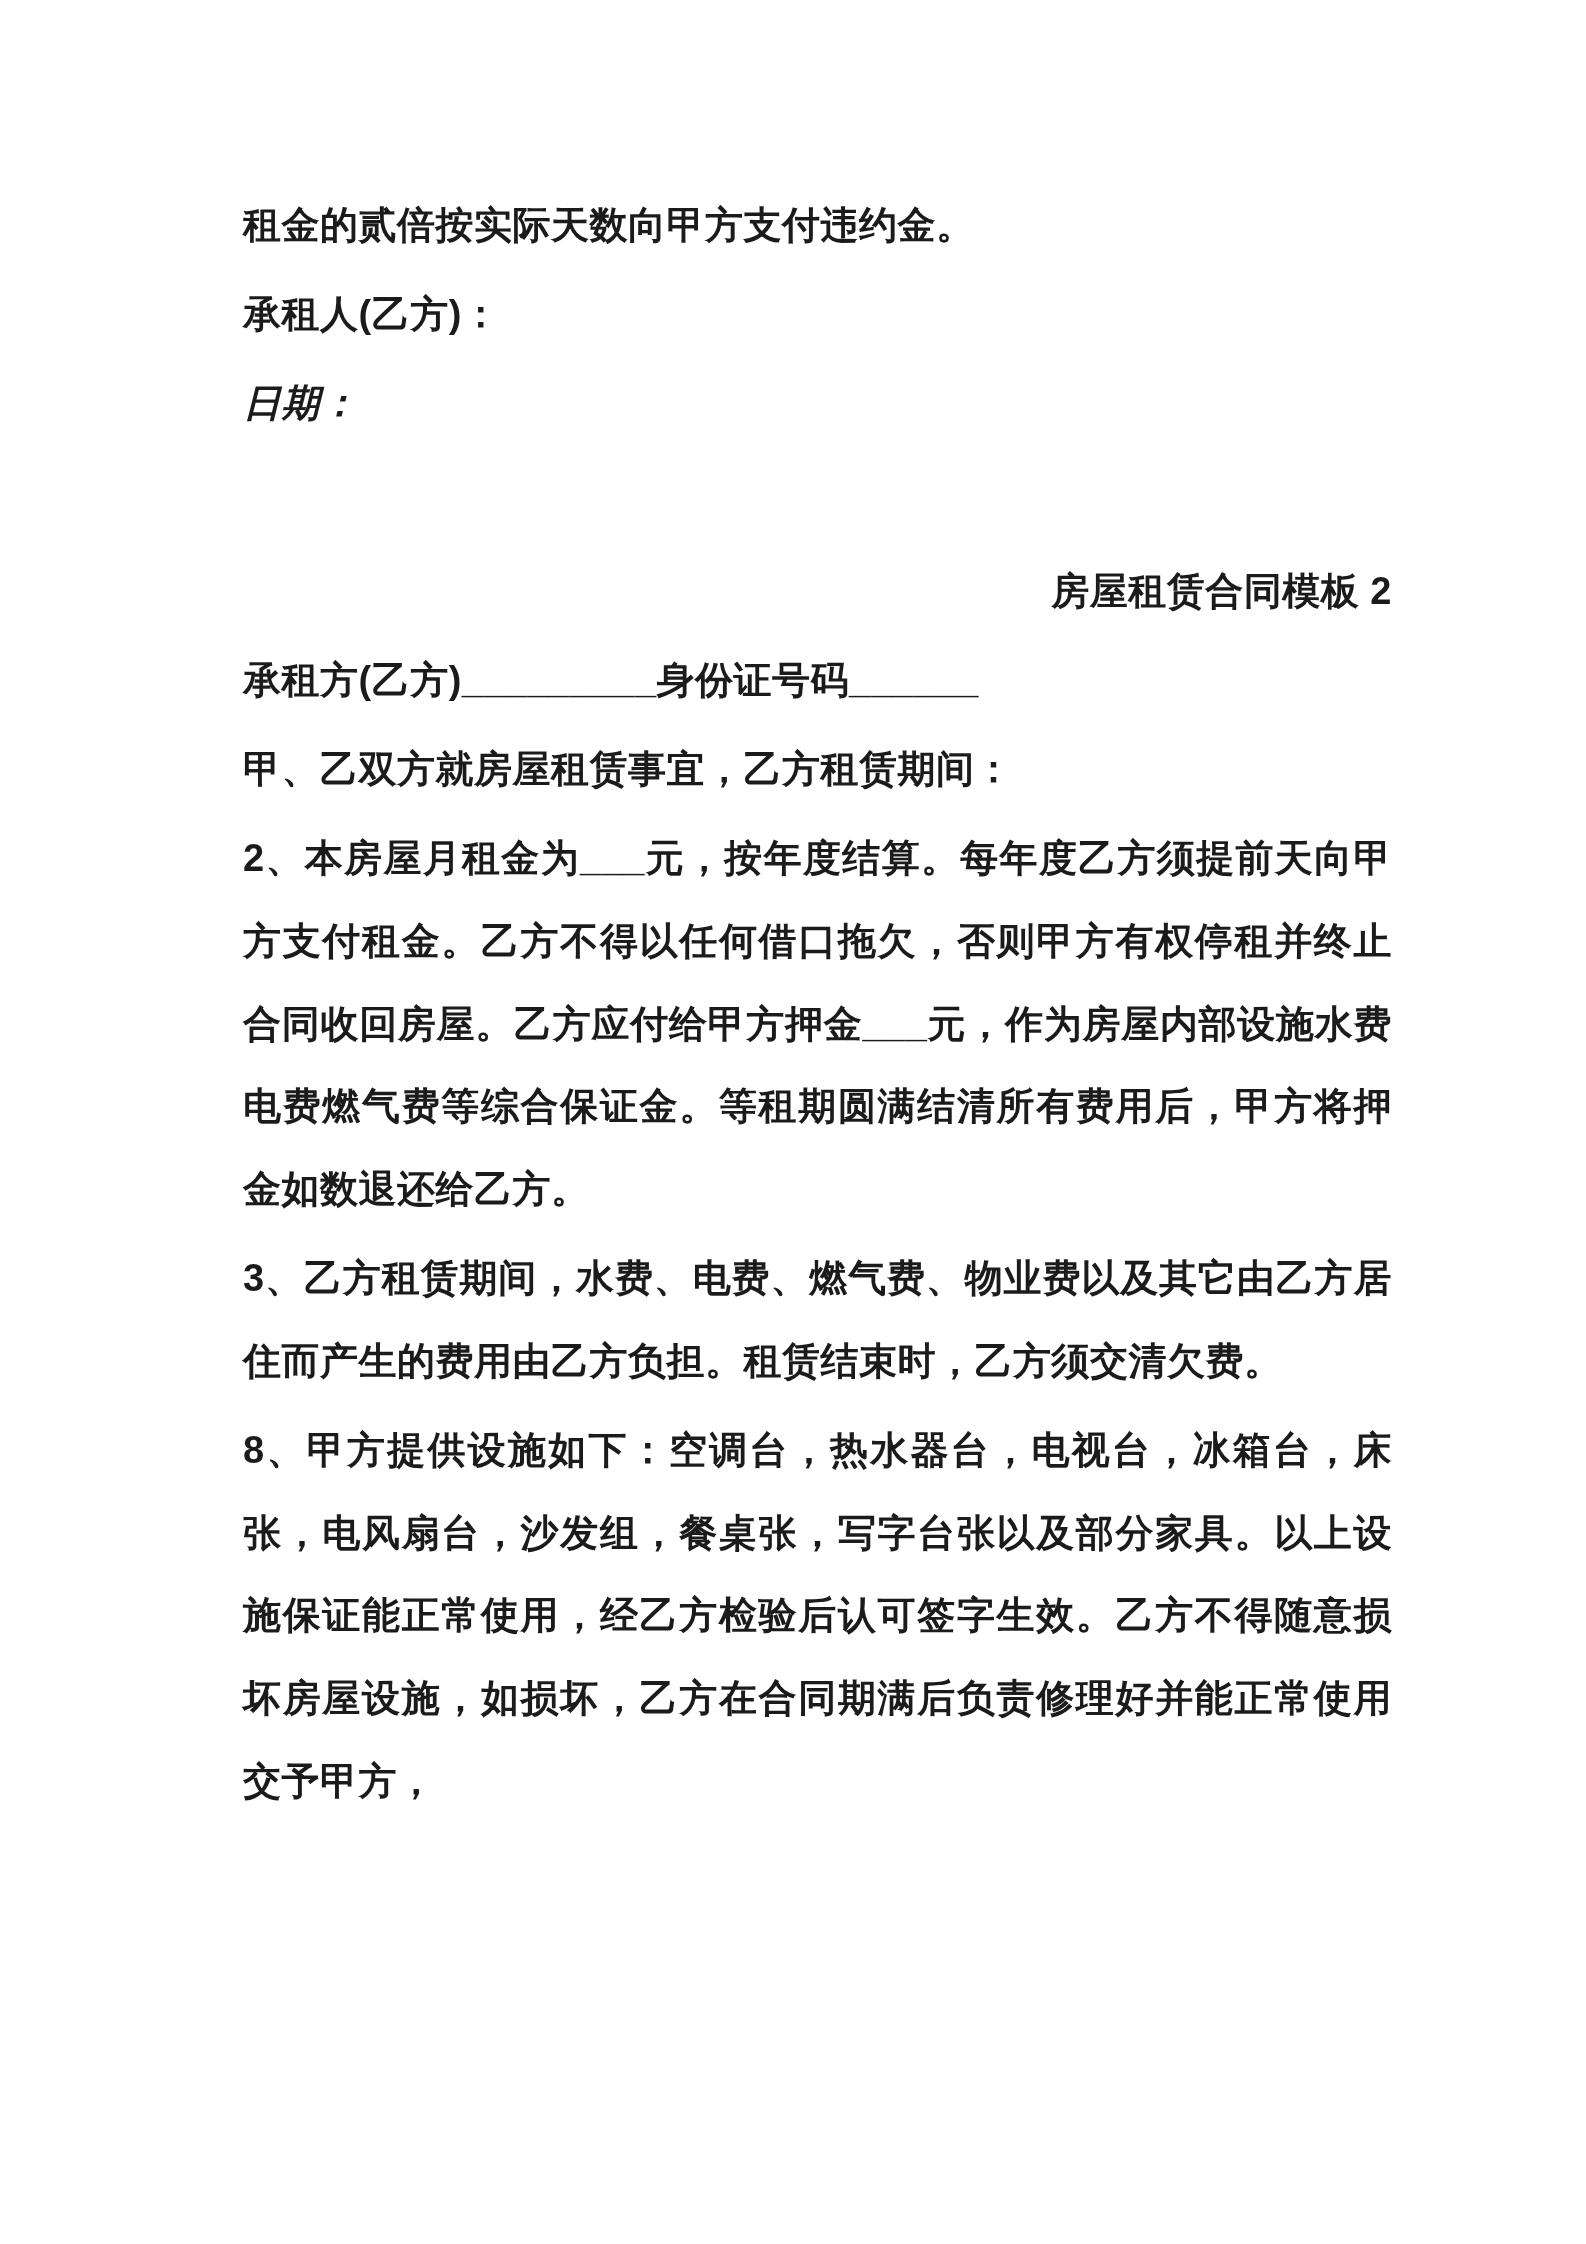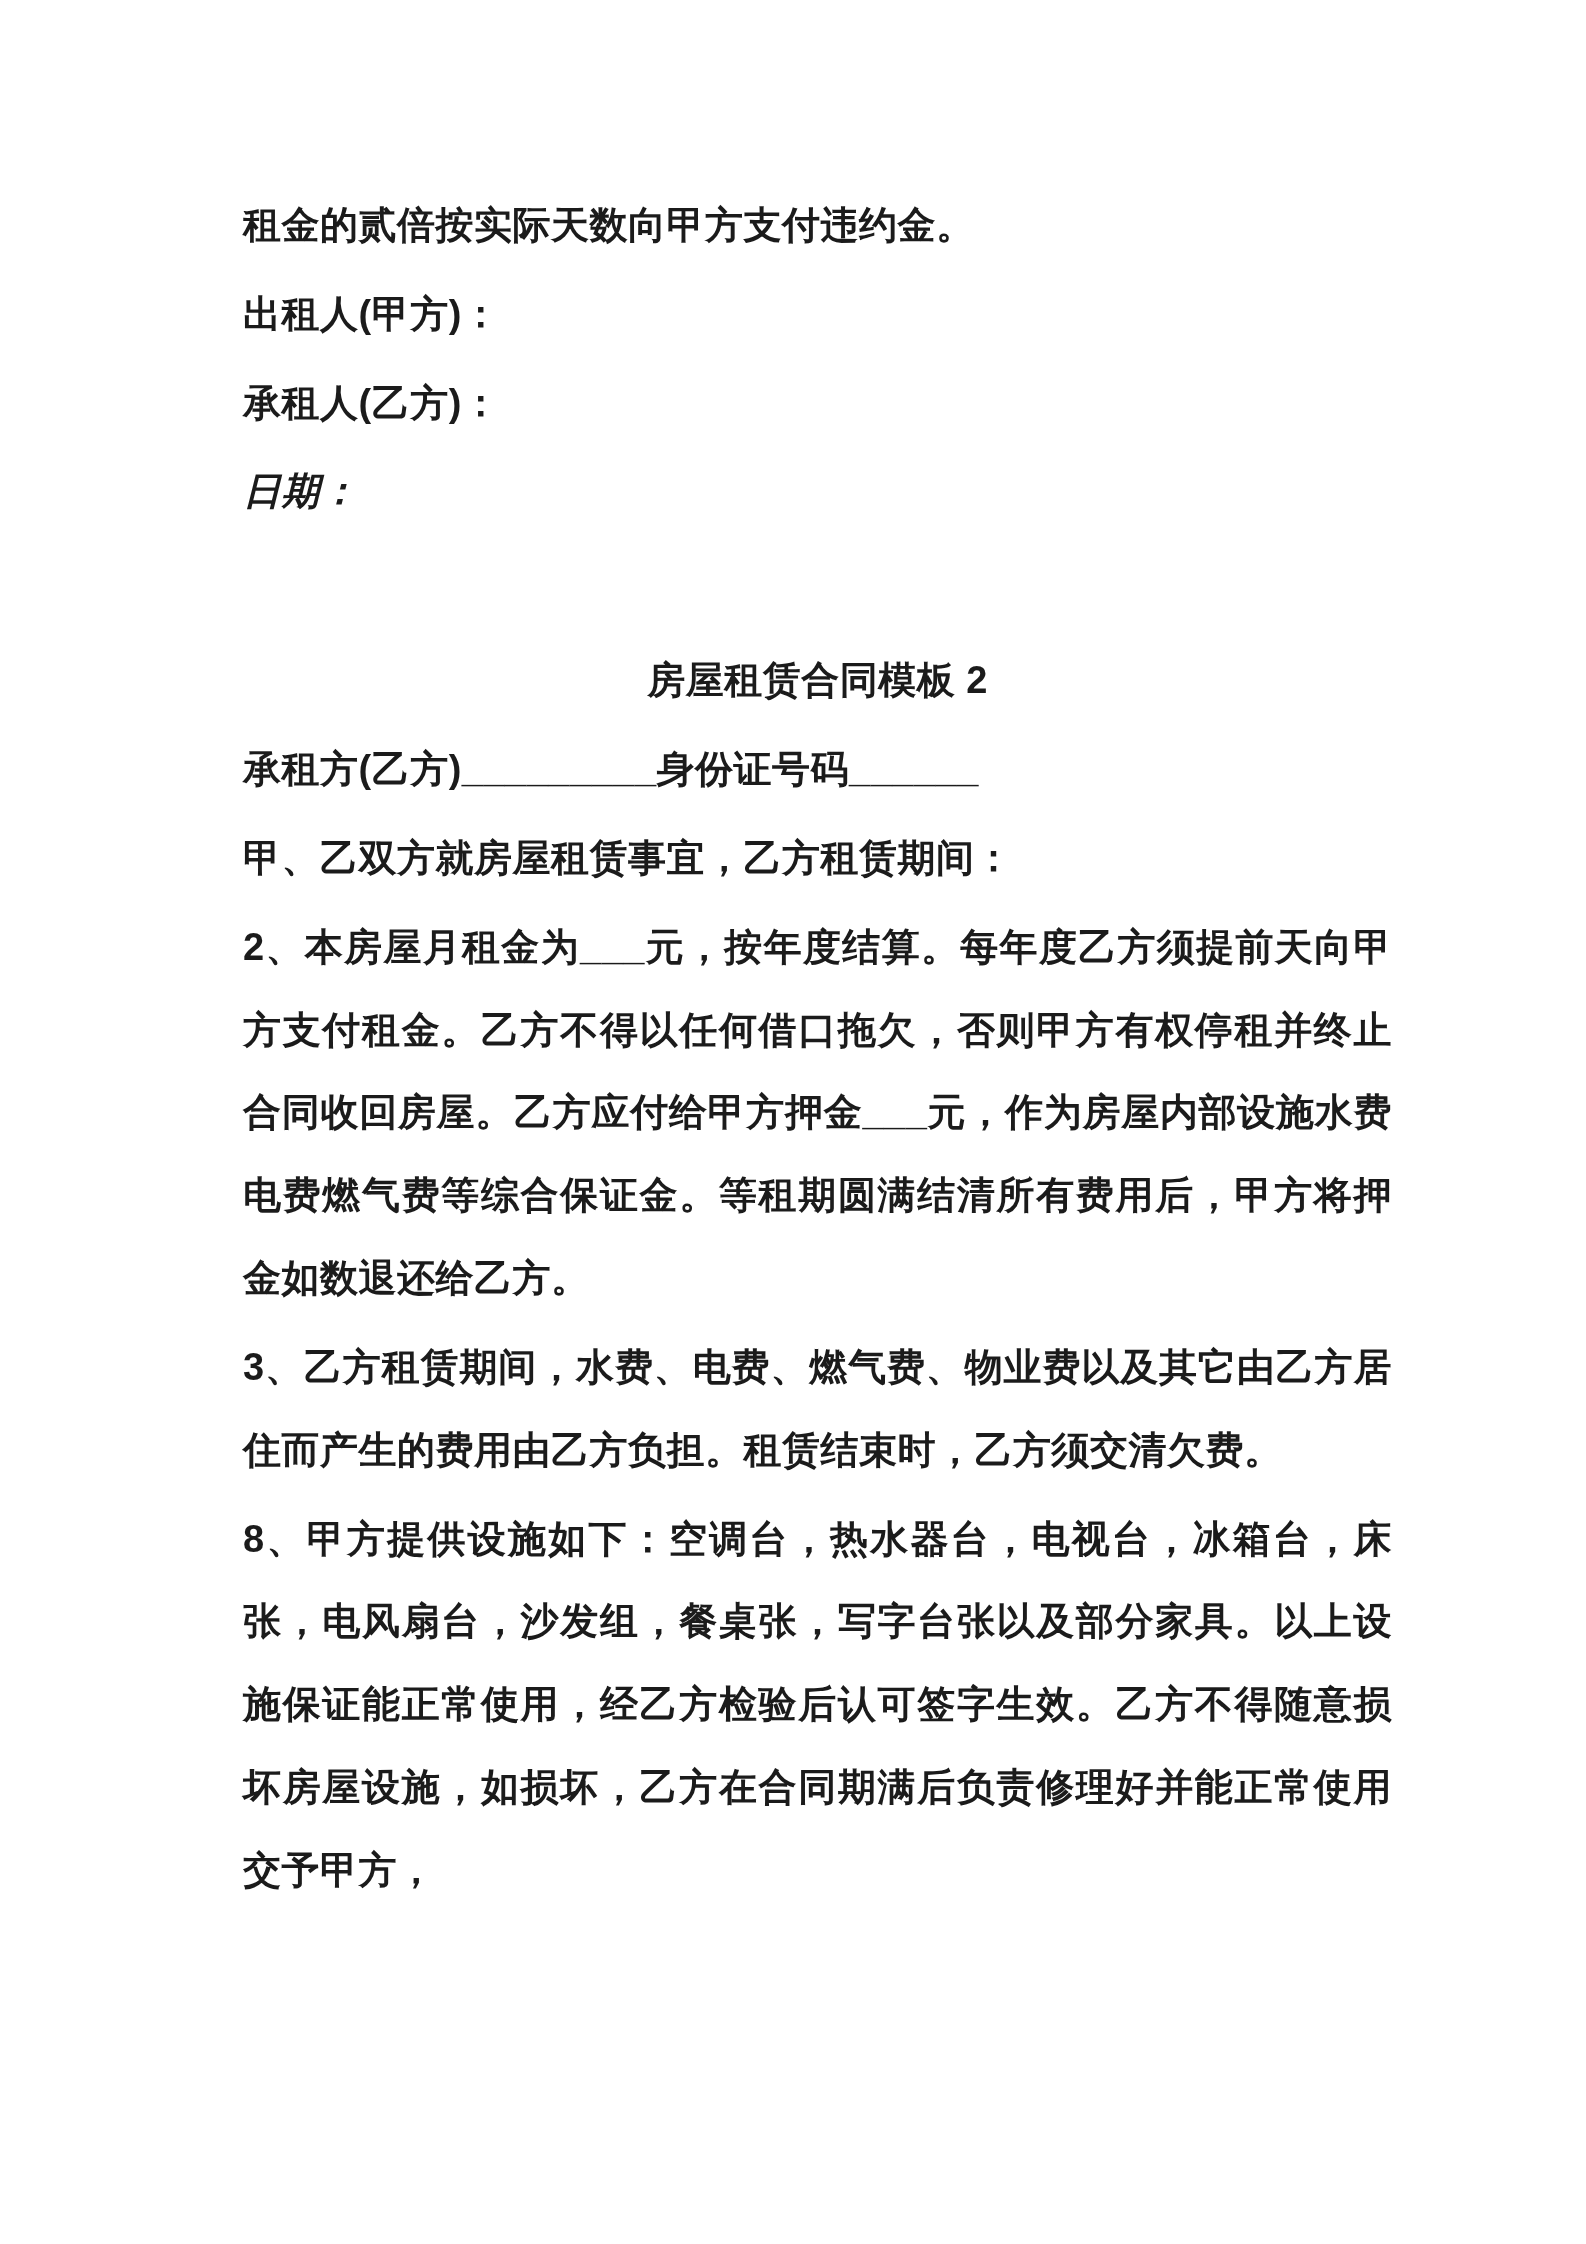--- a/index.html
+++ b/index.html
@@ -28,31 +28,30 @@
     line-height: 2.18;
     text-align: justify;
     letter-spacing: 0.5px;
     word-break: break-all;
   }
   .gap-after {
     margin-bottom: 106px;
     font-style: italic;
   }
   .section-title {
-    text-align: center;
+    text-align: right;
   }
 </style>
 </head>
 <body>
 
 <div class="page">
 
   <p class="para">租金的贰倍按实际天数向甲方支付违约金。</p>
 
-  <p class="para">出租人(甲方)：</p>
 
   <p class="para">承租人(乙方)：</p>
 
   <p class="para gap-after">日期：</p>
 
   <p class="para section-title">房屋租赁合同模板 2</p>
 
 
   <p class="para">承租方(乙方)_________身份证号码______</p>
 

